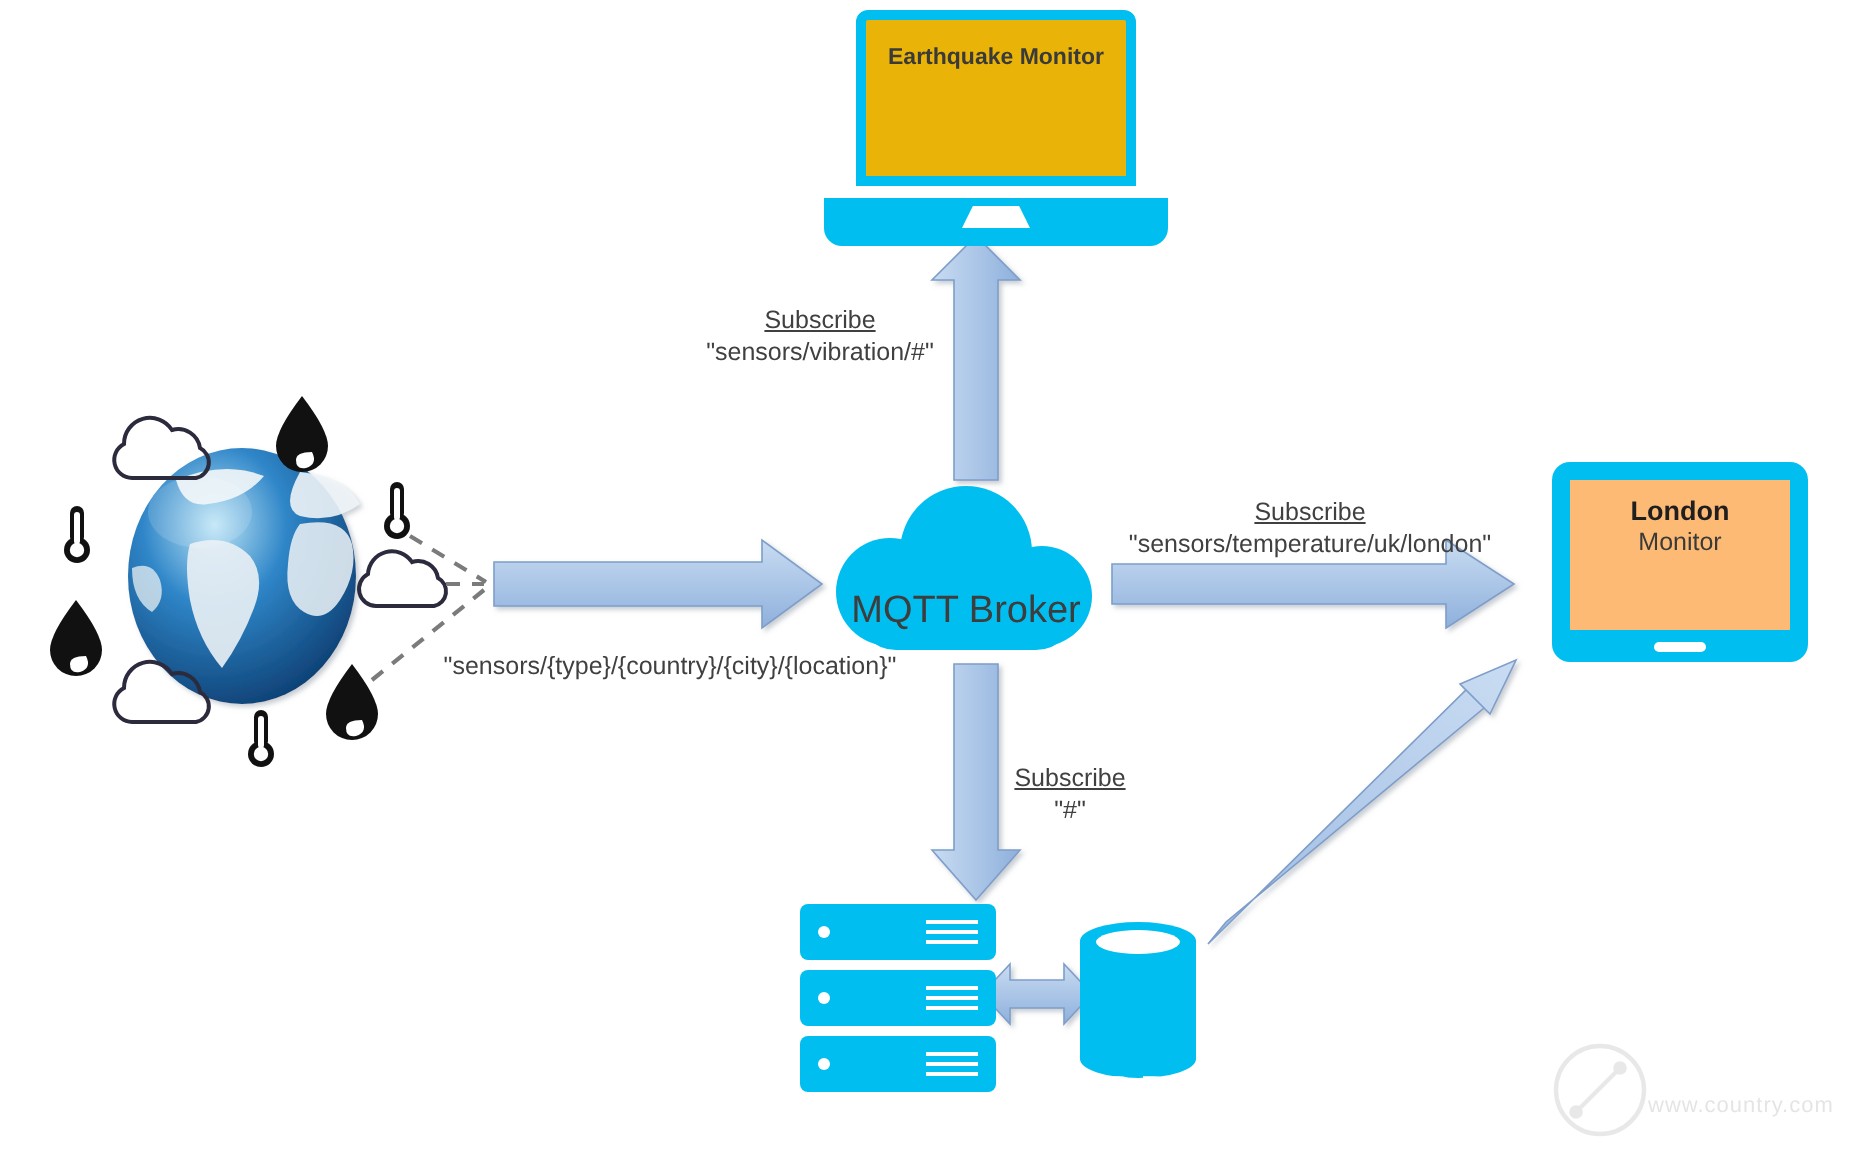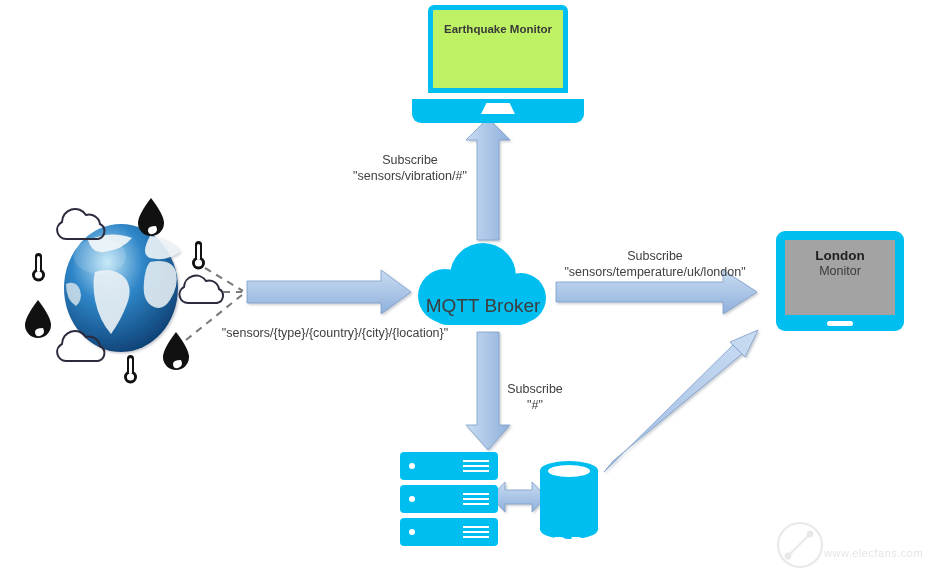--- a/index.html
+++ b/index.html
@@ -20,29 +20,29 @@
   .abs { position: absolute; }
   .lbl {
     position: absolute;
     text-align: center;
     color: #404040;
     font-family: "Liberation Sans", sans-serif;
     font-size: 12.5px;
     line-height: 16px;
     white-space: nowrap;
   }
-  .lbl .l1 { display: block; }
+  .lbl .l1 { display: block; text-decoration: underline; }
   .lbl .l2 { display: block; }
 
   
   #laptop { left: 412px; top: 5px; width: 172px; height: 118px; }
   .lap-screen {
     position: absolute; left: 16px; top: 0; width: 140px; height: 88px;
     border: 5px solid #00BFF0; border-radius: 6px 6px 0 0;
-    background: #bef264; box-sizing: border-box;
+    background: #eab308; box-sizing: border-box;
   }
   .lap-title {
     position: absolute; left: 0; top: 13px; width: 100%;
     text-align: center; font-size: 11.5px; font-weight: bold; color: #3a3a3a;
   }
   .lap-base {
     position: absolute; left: 0; bottom: 0; width: 172px; height: 24px;
     background: #00BFF0; border-radius: 0 0 9px 9px;
   }
   .lap-notch {
@@ -59,21 +59,21 @@
     text-align: center; font-size: 19px; color: #3d3d3d; z-index: 4;
   }
 
   
   #tablet { left: 776px; top: 231px; width: 128px; height: 100px; }
   .tab-body {
     position: absolute; inset: 0; background: #00BFF0; border-radius: 9px;
   }
   .tab-screen {
     position: absolute; left: 9px; top: 9px; right: 9px; bottom: 16px;
-    background: #a3a3a3;
+    background: #fdba74;
   }
   .tab-city { text-align:center; font-size: 13.5px; font-weight: bold; color:#1f1f1f; margin-top: 8px;}
   .tab-sub  { text-align:center; font-size: 12.5px; color:#3a3a3a; margin-top: 1px;}
   .tab-home {
     position: absolute; left: 50%; bottom: 5px; width: 26px; height: 5px;
     margin-left: -13px; background: #ffffff; border-radius: 3px;
   }
 
   
   #servers { left: 400px; top: 452px; width: 100px; height: 100px; }
@@ -363,16 +363,16 @@
     <span class="l1">Subscribe</span>
     <span class="l2">"sensors/temperature/uk/london"</span>
   </div>
 
   <div class="lbl" style="left:497px; top:381px; width:76px;">
     <span class="l1">Subscribe</span>
     <span class="l2">"#"</span>
   </div>
 
   <div class="abs" id="watermark">
-    <div class="wm-url">www.elecfans.com</div>
+    <div class="wm-url">www.country.com</div>
   </div>
 
 </div>
 
 </body></html>

